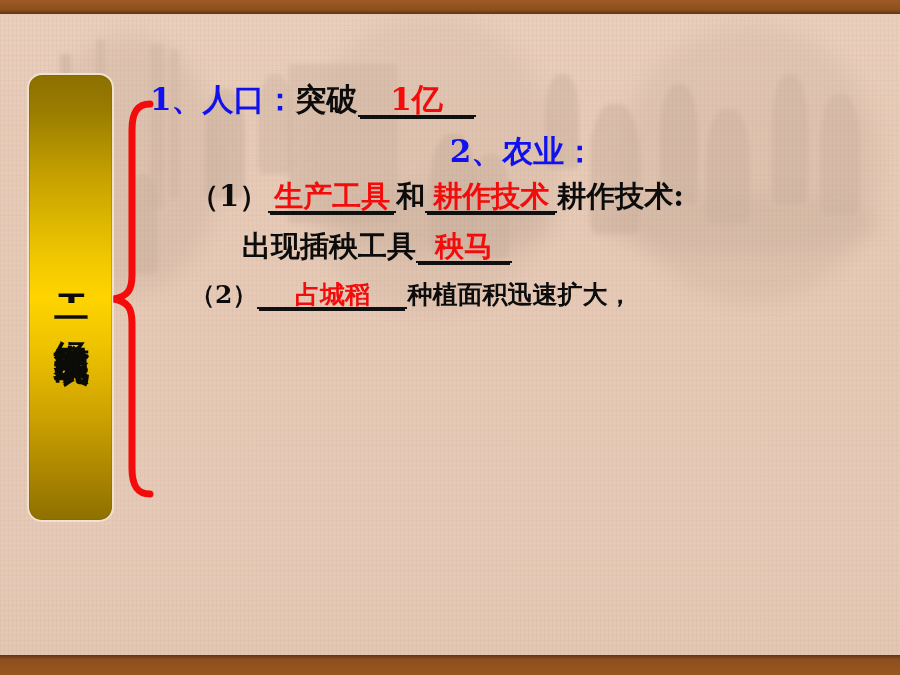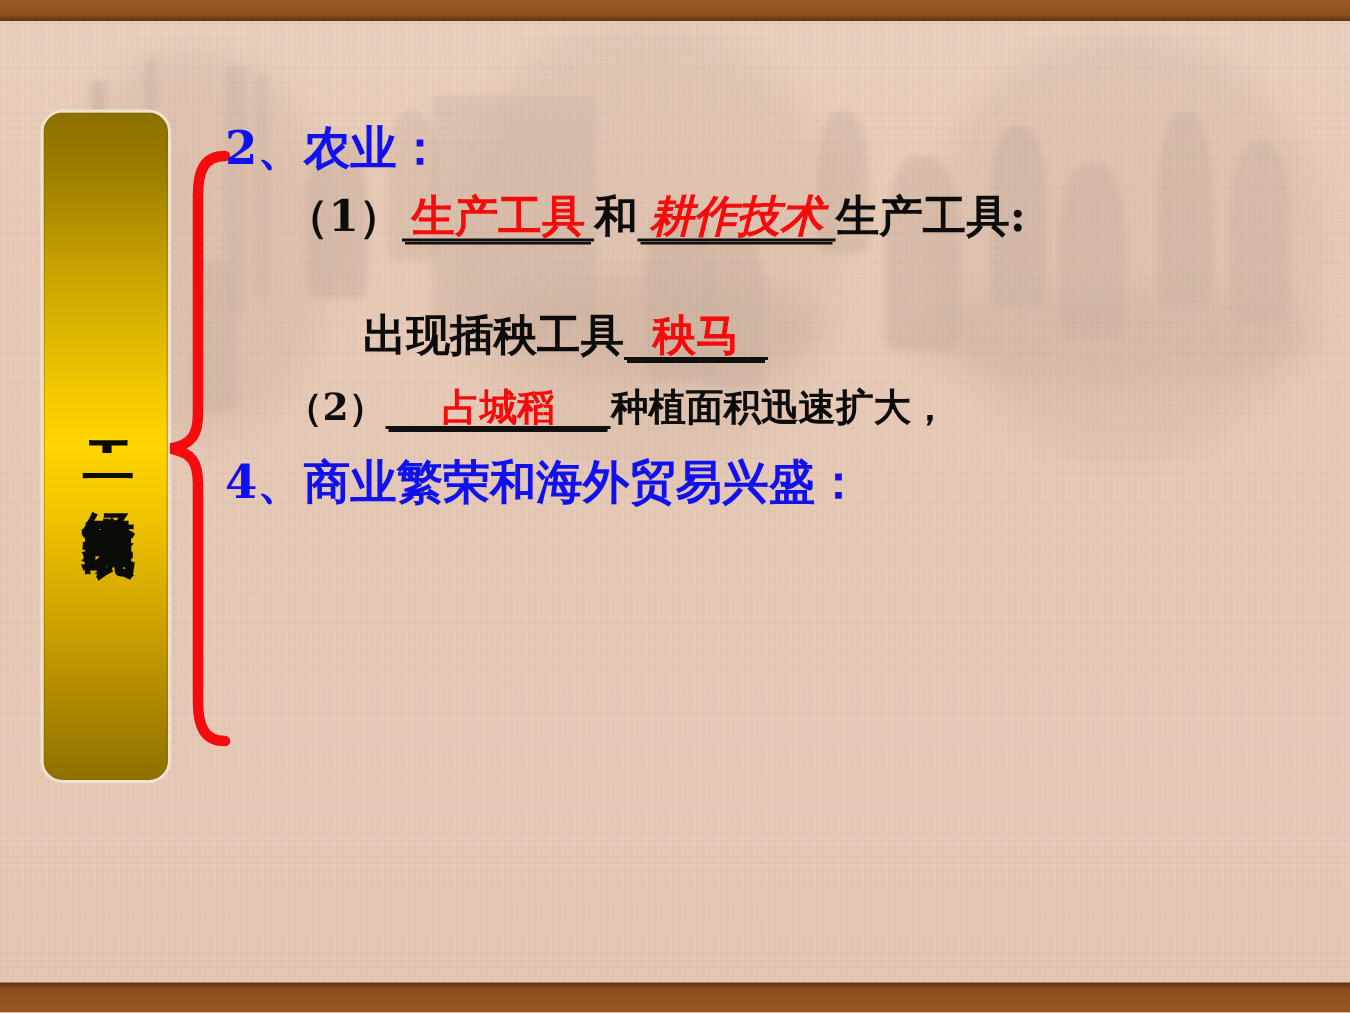--- a/index.html
+++ b/index.html
@@ -65,39 +65,39 @@
   
   .content{
     position:absolute;left:150px;top:84px;width:745px;z-index:25;
     font-family:"DejaVu Serif","Liberation Serif",serif;
   }
   .row{position:relative;white-space:nowrap;}
   .blue{color:#1111ef;font-weight:700;}
   .black{color:#0c0c0c;font-weight:700;}
 
   .l1{font-size:31px;line-height:1;height:52px;}
-  .l2{font-size:31px;line-height:1;height:46px;}
+  .l2{font-size:31px;line-height:1;height:46px;text-align:center;}
   .l3{font-size:29px;line-height:1;height:50px;padding-left:40px;}
-  .l4{font-size:29px;line-height:1;height:50px;padding-left:92px;margin-top:29px;}
+  .l4{font-size:29px;line-height:1;height:50px;padding-left:92px;}
   .l5{font-size:25px;line-height:1;height:48px;padding-left:40px;}
   .l6{font-size:29px;line-height:1;height:54px;padding-left:88px;}
   .l7{font-size:31px;line-height:1;height:55px;}
   .l8{font-size:31px;line-height:1;height:46px;}
 
   
   .blank{
     position:relative;display:inline-block;text-align:center;
     color:#f40b0b;font-weight:700;
     border-bottom:2px solid #101010;
     box-shadow:0 4px 0 -2px #101010;
     vertical-align:baseline;
   }
   .b-w1{min-width:118px;}
   .b-w2{min-width:128px;text-decoration:underline;}
-  .b-w3{min-width:132px;font-style:italic;}
+  .b-w3{min-width:132px;}
   .b-w4{min-width:96px;}
   .b-w5{min-width:150px;}
   .b-w6{min-width:100px;}
 
   
   .blank .ans{position:relative;display:inline-block;padding:0 4px;}
 </style>
 </head>
 <body>
 
@@ -142,37 +142,37 @@
   <div class="title-plate">
     <div class="vtext">二.经济发展的表现</div>
   </div>
 
   <svg class="brace" width="60" height="400" viewBox="0 0 60 400">
     <path d="M 42 4 C 28 4 24 14 24 30 L 24 175 C 24 190 20 196 6 199 C 20 202 24 208 24 223 L 24 368 C 24 384 28 394 42 394" fill="none" stroke="#f40b0b" stroke-width="7" stroke-linecap="round"></path>
   </svg>
 
   <div class="content">
 
+    <div class="row l1">
+      <span class="blue">1、</span><span class="blue">人口：</span><span class="black">突破</span><span class="blank b-w1"><span class="ans">1亿</span></span>
+    </div>
 
     <div class="row l2">
       <span class="blue">2、</span><span class="blue">农业：</span>
     </div>
 
     <div class="row l3">
-      <span class="black">（1）</span><span class="blank b-w2"><span class="ans">生产工具</span></span><span class="black">和</span><span class="blank b-w3"><span class="ans">耕作技术</span></span><span class="black">生产工具:</span>
+      <span class="black">（1）</span><span class="blank b-w2"><span class="ans">生产工具</span></span><span class="black">和</span><span class="blank b-w3"><span class="ans">耕作技术</span></span><span class="black">耕作技术:</span>
     </div>
 
     <div class="row l4">
       <span class="black">出现插秧工具</span><span class="blank b-w4"><span class="ans">秧马</span></span>
     </div>
 
     <div class="row l5">
       <span class="black">（2）</span><span class="blank b-w5"><span class="ans">占城稻</span></span><span class="black">种植面积迅速扩大，</span>
     </div>
 
 
 
-    <div class="row l8">
-      <span class="blue">4、</span><span class="blue">商业繁荣和海外贸易兴盛：</span>
-    </div>
 
   </div>
 </div>
 
 </body></html>

